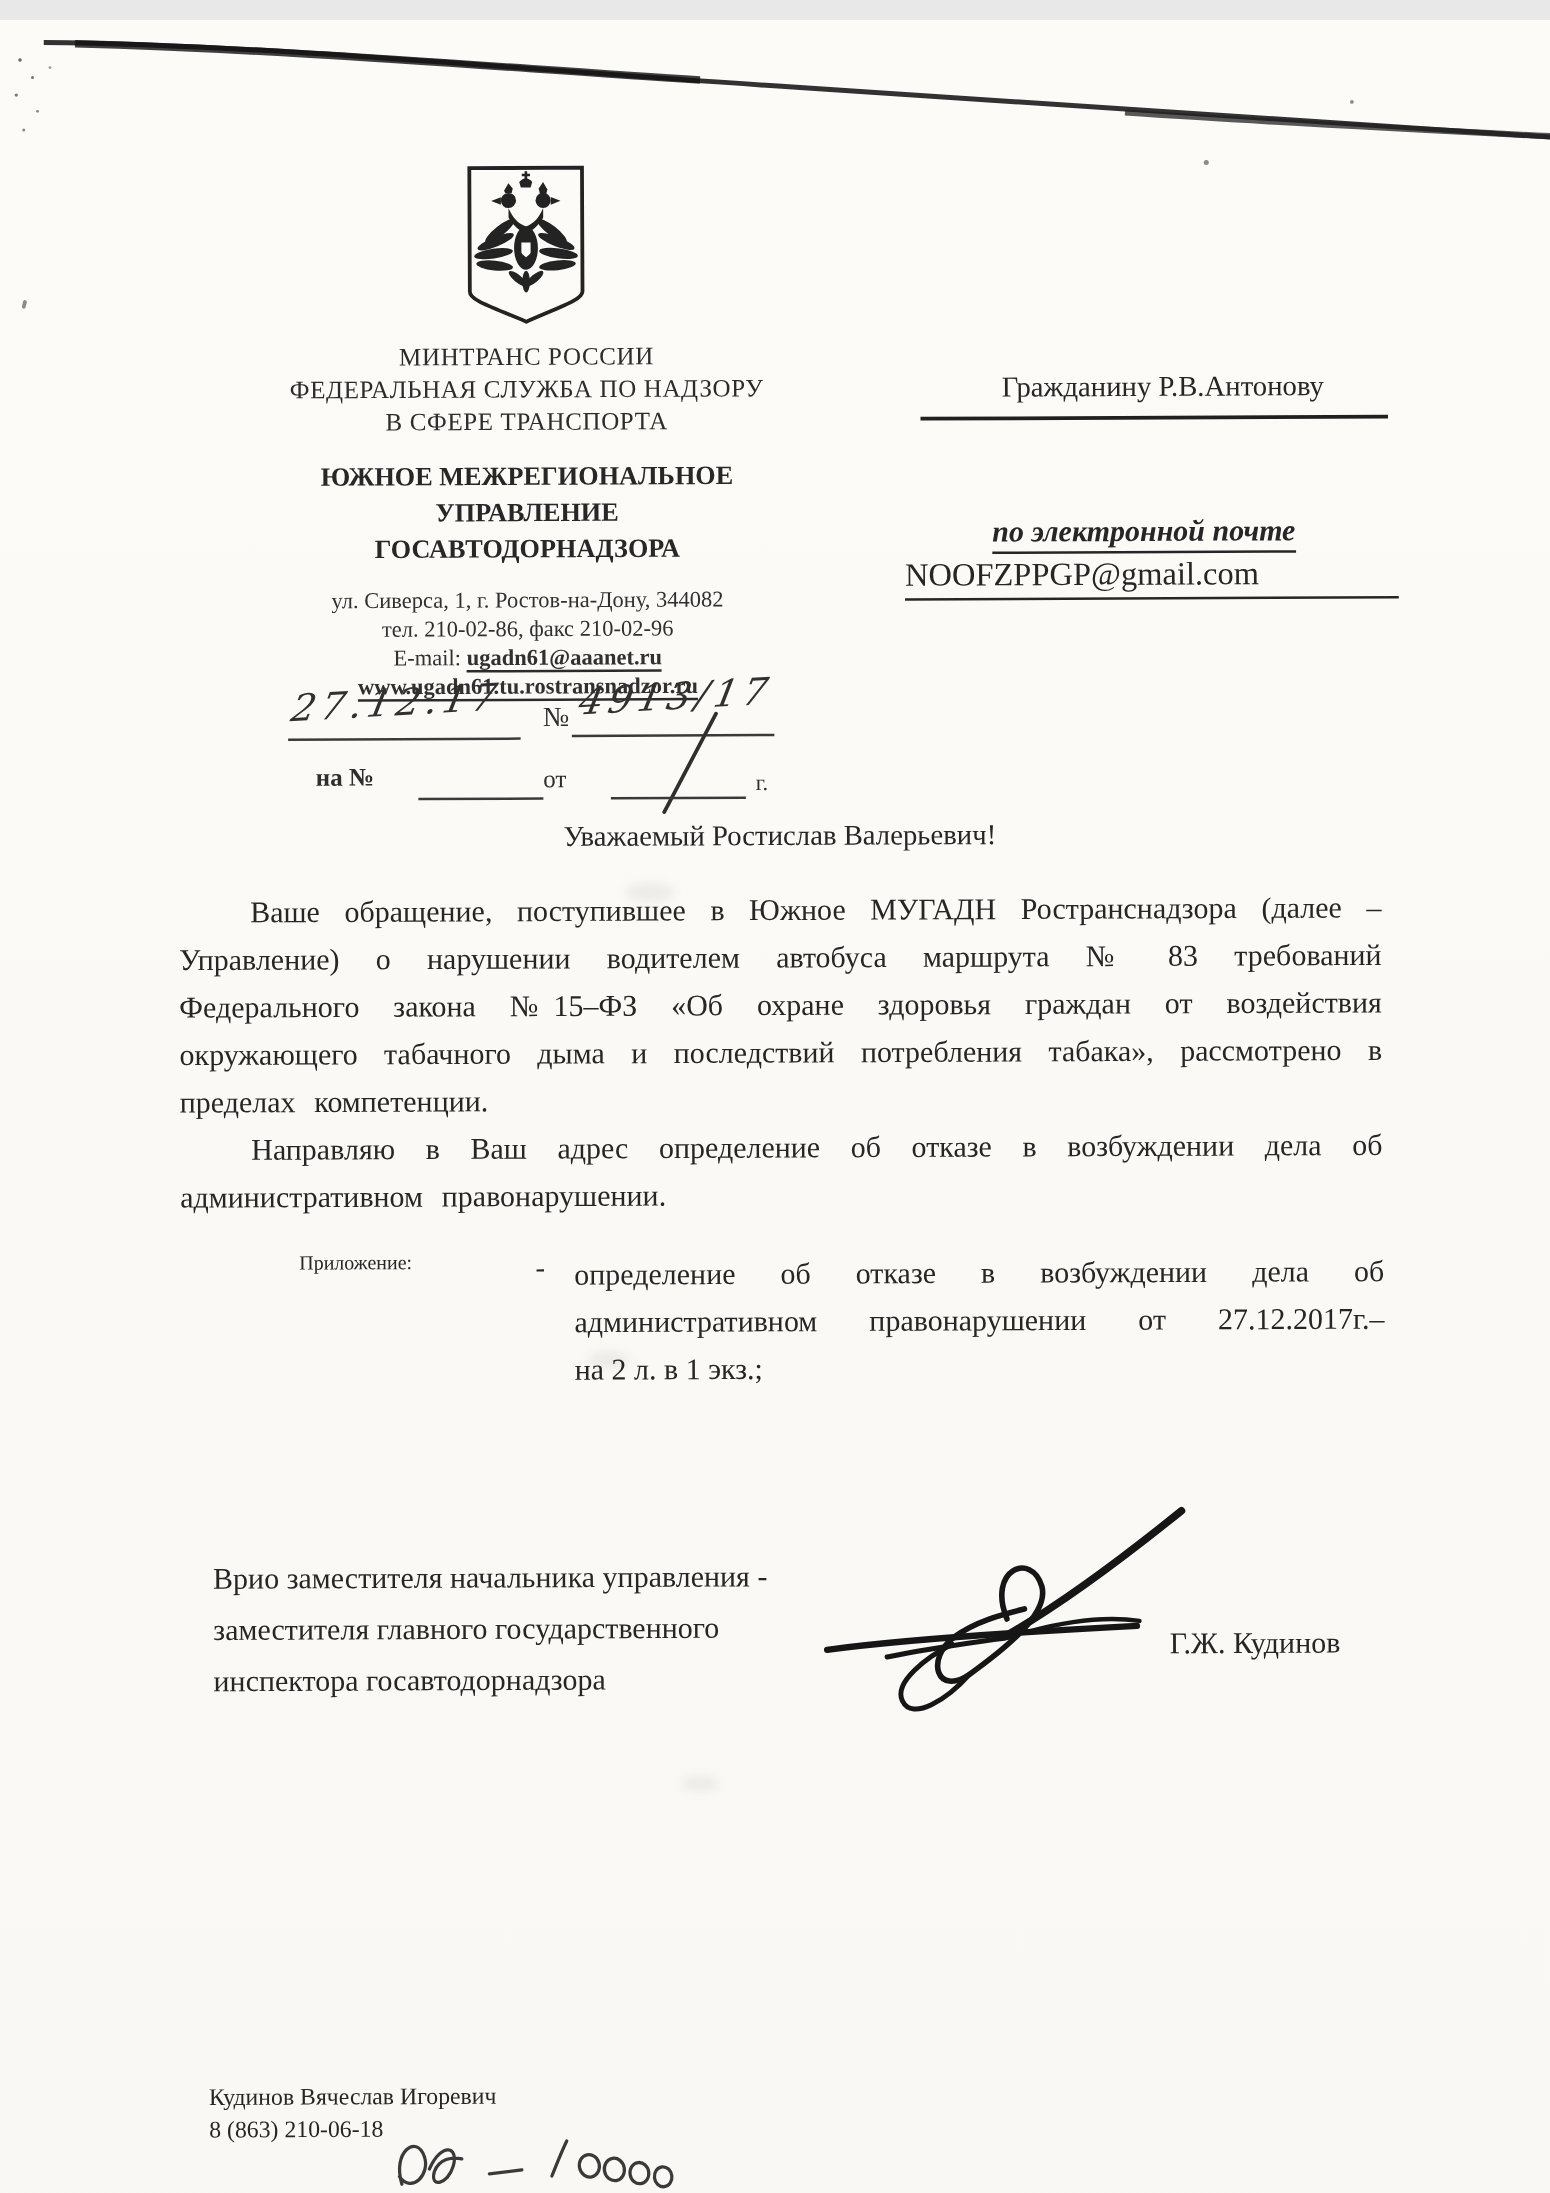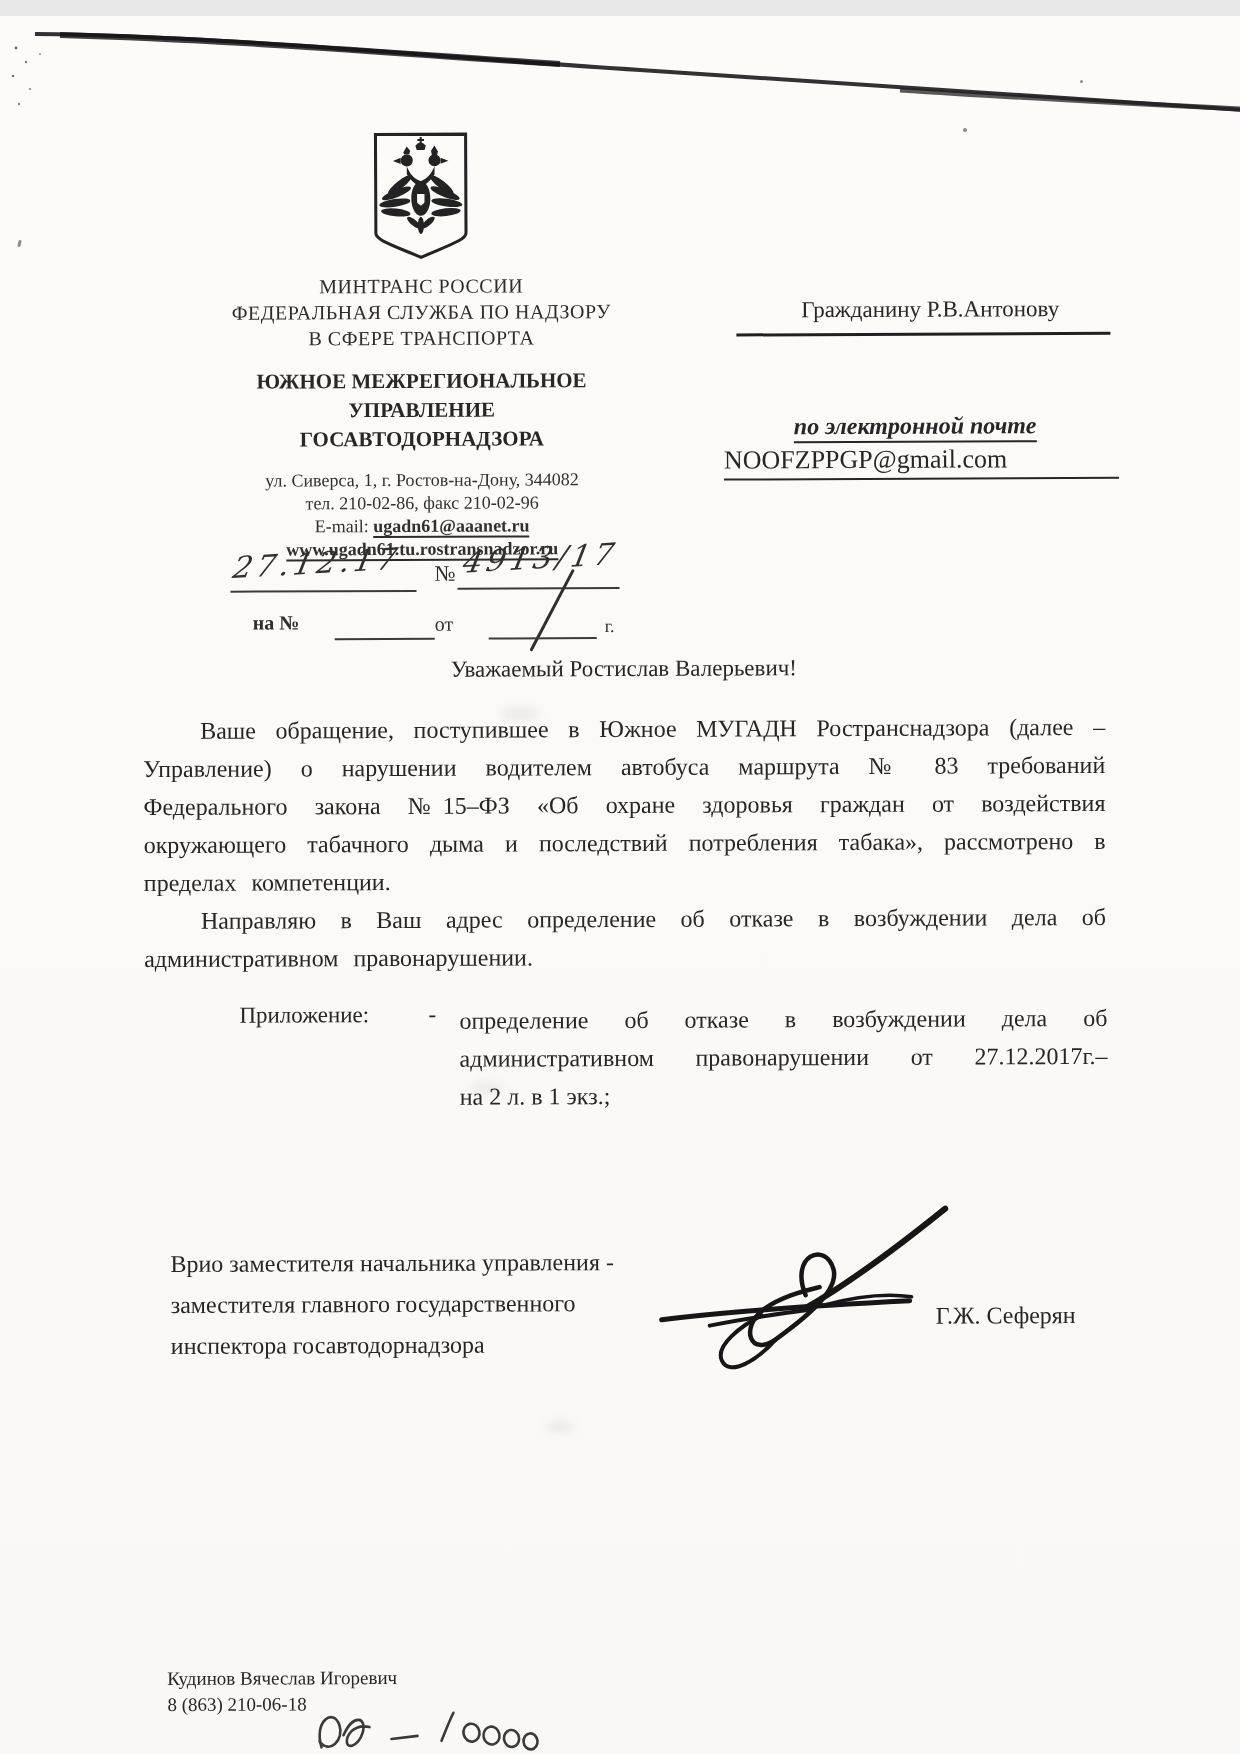--- a/index.html
+++ b/index.html
@@ -32,21 +32,21 @@
   .bigslash{width:3px;background:#2f2f2f;transform:rotate(28deg);border-radius:2px;}
   
   .rec-name{left:800px;top:282px;font-size:23px;color:#262626;white-space:nowrap;}
   .rec-rule{left:735px;top:318px;width:374px;height:3px;background:#202020;}
   .rec-delivery{left:792px;top:398px;font-size:24px;font-weight:bold;font-style:italic;border-bottom:2px solid #262626;padding-bottom:1px;white-space:nowrap;}
   .rec-email{left:722px;top:430px;width:395px;font-size:26px;border-bottom:2px solid #262626;padding-bottom:3px;white-space:nowrap;}
   
   .salutation{left:140px;top:640px;width:962px;text-align:center;font-size:23px;}
   .bodytext{left:140px;top:694px;width:962px;font-size:24px;line-height:38px;text-align:justify;word-spacing:9px;}
   .bodytext p{margin:0;text-indent:57px;}
-  .att-label{left:235px;top:985px;font-size:23px;}
+  .att-label{left:235px;top:985px;font-size:16px;}
   .att-dash{left:424px;top:985px;font-size:23px;}
   .att-text{left:455px;top:985px;width:648px;font-size:24px;line-height:38px;}
   .att-text .just{margin:0;text-align:justify;text-align-last:justify;word-spacing:8px;}
   .att-text .last{margin:0;text-align:left;}
   
   .sig-title{left:165px;top:1226px;width:560px;font-size:24px;line-height:41px;}
   .signer{left:930px;top:1288px;font-size:24px;white-space:nowrap;}
   
   .footer{left:160px;top:1648px;font-size:19px;line-height:26px;}
   .speck{position:absolute;background:#8a8a8a;border-radius:50%;}
@@ -173,21 +173,21 @@
     <g fill="none" stroke="#161616" stroke-linecap="round">
       <path d="M8,122 C70,114 170,108 256,104" stroke-width="5"></path>
       <path d="M150,112 C200,84 252,44 292,12" stroke-width="6"></path>
       <path d="M152,98 C136,58 172,44 180,72 C186,94 150,122 122,142 C96,160 86,130 110,112 C128,99 150,94 166,90" stroke-width="4.5"></path>
       <path d="M122,142 C104,162 76,180 68,163 C61,148 88,128 108,118" stroke-width="4"></path>
       <path d="M56,128 C96,120 132,116 158,112" stroke-width="4"></path>
       <path d="M170,108 C200,100 232,96 258,100" stroke-width="3.5"></path>
     </g>
   </svg>
 
-  <div class="abs signer">Г.Ж. Сеферян</div>
+  <div class="abs signer">Г.Ж. Кудинов</div>
 
   <div class="abs footer">
     <div>Кудинов Вячеслав Игоревич</div>
     <div>8 (863) 210-06-18</div>
   </div>
 
   <svg class="abs" style="left:292px;top:1672px;" width="290" height="82" viewBox="0 0 290 82">
     <g fill="none" stroke="#3a3a3a" stroke-width="2.6" stroke-linecap="round">
       <path d="M22,58 C14,32 34,18 40,36 C45,50 30,66 20,52"></path>
       <path d="M44,46 C54,24 68,28 63,44 C59,58 44,62 48,48 C52,38 62,36 70,38"></path>

